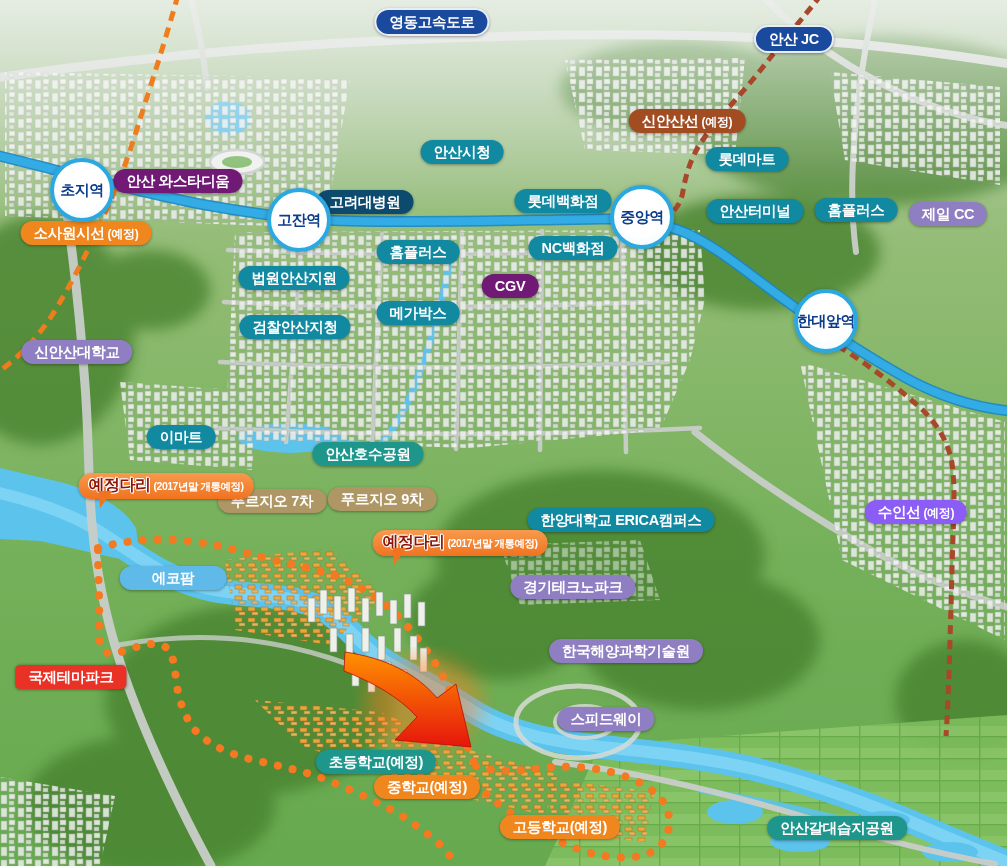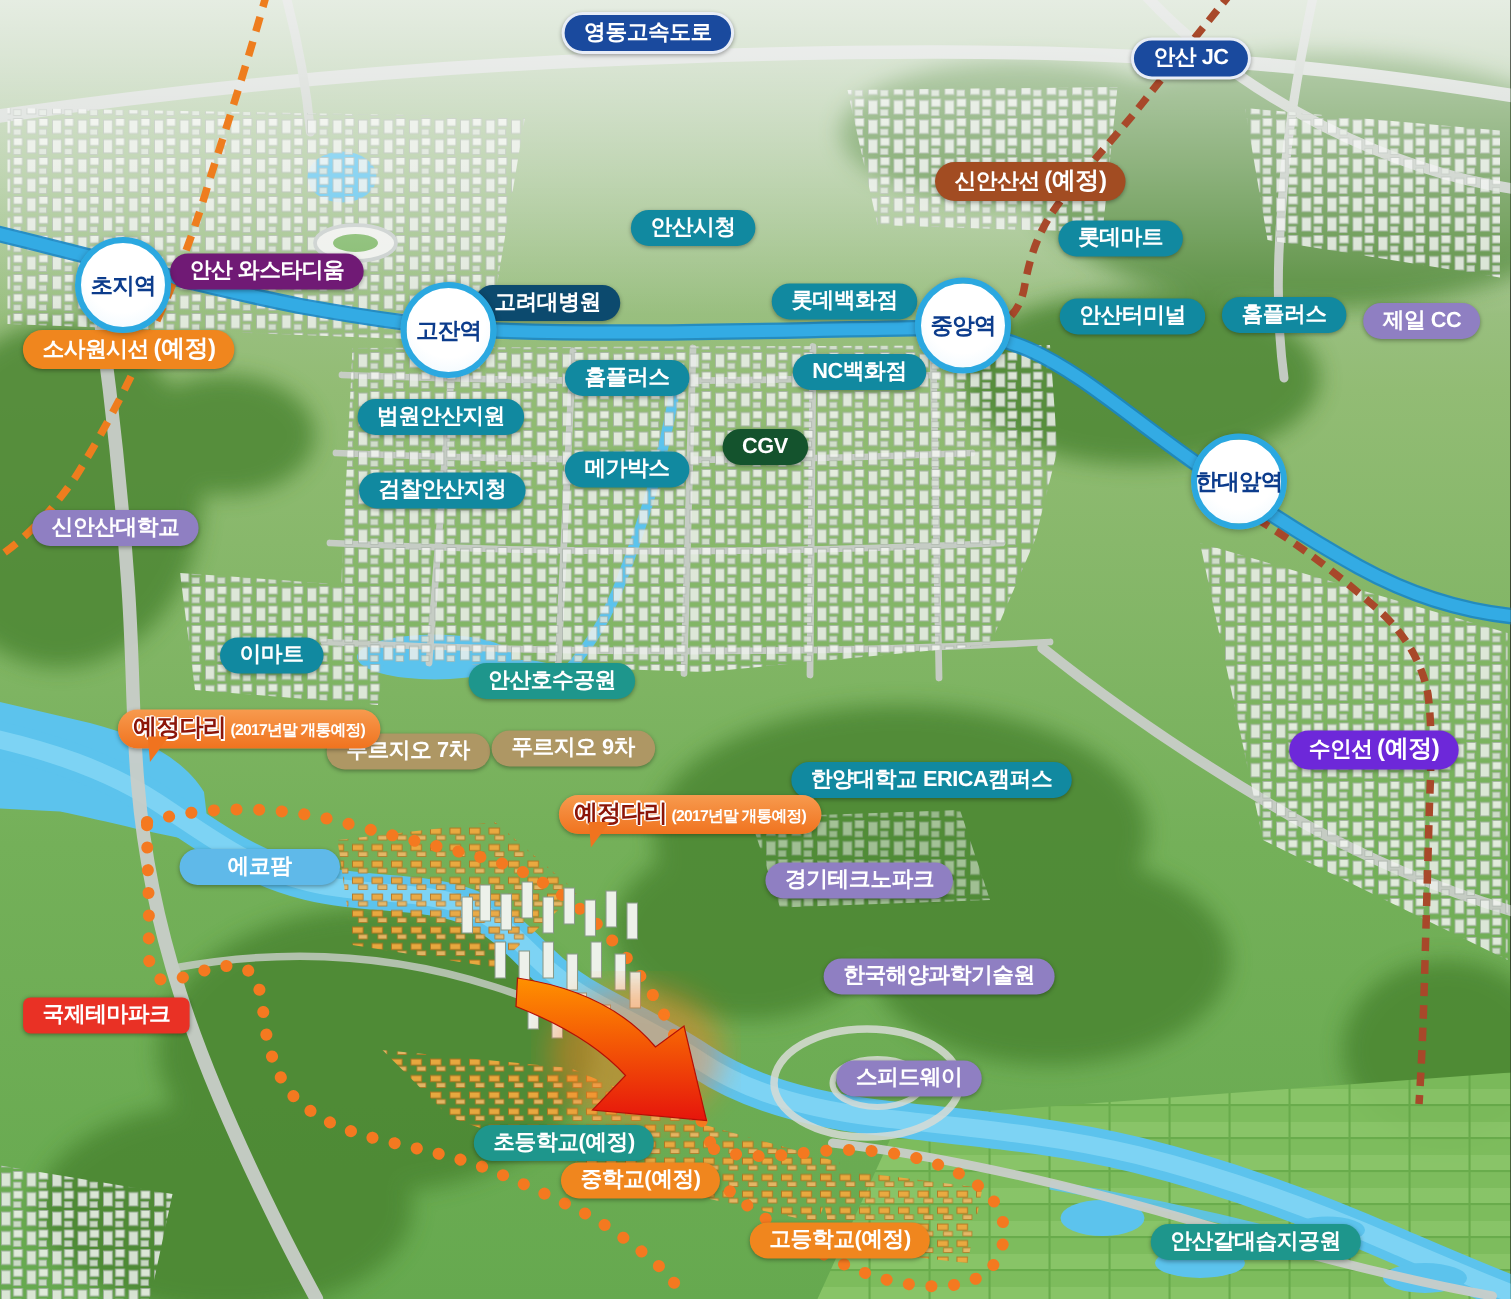--- a/index.html
+++ b/index.html
@@ -12,21 +12,21 @@
   
   .badge{
     position:absolute;transform:translate(-50%,-50%);
     white-space:nowrap;border-radius:999px;
     padding:3px 13px;color:#fff;font-weight:bold;font-size:14.5px;
     box-shadow:0 1px 3px rgba(0,0,0,.35);
     letter-spacing:-0.3px;line-height:1.25;
     z-index:30;
   }
   .badge.sq{border-radius:5px;}
-  .badge .sfx{font-size:16px;font-weight:600;margin-left:3px;}
+  .badge .sfx{font-size:12px;font-weight:600;margin-left:3px;}
   
   .station{
     position:absolute;transform:translate(-50%,-50%);
     width:56px;height:56px;border-radius:50%;
     border:4px solid var(--ring,#2BA8E0);
     background:radial-gradient(circle at 50% 40%, #ffffff 55%, #EAF7FE 100%);
     color:var(--stext,#0C3C8C);font-weight:bold;font-size:15px;
     display:flex;align-items:center;justify-content:center;
     box-shadow:0 1px 4px rgba(0,0,0,.3);
     letter-spacing:-0.5px;white-space:nowrap;z-index:32;
@@ -237,30 +237,30 @@
       <div class="badge" style="left: 178px; top: 181px; background: #701a75;"><span>안산 와스타디움</span></div>
       <div class="badge" style="left: 462px; top: 152px; background: rgb(17, 137, 160);"><span>안산시청</span></div>
       <div class="badge" style="left: 365px; top: 202px; background: #0c4a6e;"><span>고려대병원</span></div>
       <div class="badge" style="left: 563px; top: 201px; background: rgb(17, 137, 160);"><span>롯데백화점</span></div>
       <div class="badge" style="left: 755px; top: 211px; background: rgb(17, 137, 160);"><span>안산터미널</span></div>
       <div class="badge" style="left: 856px; top: 210px; background: rgb(17, 137, 160);"><span>홈플러스</span></div>
       <div class="badge" style="left: 86px; top: 233px; background: rgb(240, 134, 30);"><span>소사원시선</span><span class="sfx">(예정)</span></div>
       <div class="badge" style="left: 418px; top: 252px; background: rgb(17, 137, 160);"><span>홈플러스</span></div>
       <div class="badge" style="left: 573px; top: 248px; background: rgb(17, 137, 160);"><span>NC백화점</span></div>
       <div class="badge" style="left: 294px; top: 278px; background: rgb(17, 137, 160);"><span>법원안산지원</span></div>
-      <div class="badge" style="left: 510px; top: 298px; background: #14532d; text-align: right;"><span>CGV</span></div>
+      <div class="badge" style="left: 510px; top: 286px; background: #701a75; text-align: right;"><span>CGV</span></div>
       <div class="badge" style="left: 418px; top: 313px; background: rgb(17, 137, 160);"><span>메가박스</span></div>
       <div class="badge" style="left: 295px; top: 327px; background: rgb(17, 137, 160);"><span>검찰안산지청</span></div>
       <div class="badge" style="left: 77px; top: 352px; background: rgb(143, 127, 194);"><span>신안산대학교</span></div>
       <div class="badge" style="left: 181px; top: 437px; background: rgb(17, 137, 160);"><span>이마트</span></div>
       <div class="badge" style="left: 368px; top: 454px; background: rgb(30, 150, 140);"><span>안산호수공원</span></div>
       <div class="badge" style="left: 272px; top: 501px; background: rgb(174, 151, 100);"><span>푸르지오 7차</span></div>
       <div class="badge" style="left: 382px; top: 499px; background: rgb(174, 151, 100);"><span>푸르지오 9차</span></div>
       <div class="badge" style="left: 621px; top: 520px; background: rgb(17, 137, 160);"><span>한양대학교 ERICA캠퍼스</span></div>
-      <div class="badge" style="left: 916px; top: 500px; background: #6d28d9;"><span>수인선</span><span class="sfx">(예정)</span></div>
+      <div class="badge" style="left: 916px; top: 512px; background: #8b5cf6;"><span>수인선</span><span class="sfx">(예정)</span></div>
       <div class="badge" style="left: 173px; top: 578px; background: rgb(95, 185, 233); padding: 3px 32px;"><span>에코팜</span></div>
       <div class="badge" style="left: 573px; top: 587px; background: rgb(143, 127, 194);"><span>경기테크노파크</span></div>
       <div class="badge" style="left: 626px; top: 651px; background: rgb(143, 127, 194);"><span>한국해양과학기술원</span></div>
       <div class="badge sq" style="left: 71px; top: 677px; background: rgb(233, 49, 37);"><span>국제테마파크</span></div>
       <div class="badge" style="left: 606px; top: 719px; background: rgb(143, 127, 194);"><span>스피드웨이</span></div>
       <div class="badge" style="left: 376px; top: 762px; background: rgb(30, 150, 140);"><span>초등학교(예정)</span></div>
       <div class="badge" style="left: 427px; top: 787px; background: rgb(240, 134, 30);"><span>중학교(예정)</span></div>
       <div class="badge" style="left: 560px; top: 827px; background: rgb(240, 134, 30);"><span>고등학교(예정)</span></div>
       <div class="badge" style="left: 837px; top: 828px; background: rgb(30, 150, 140);"><span>안산갈대습지공원</span></div>
     </div>

